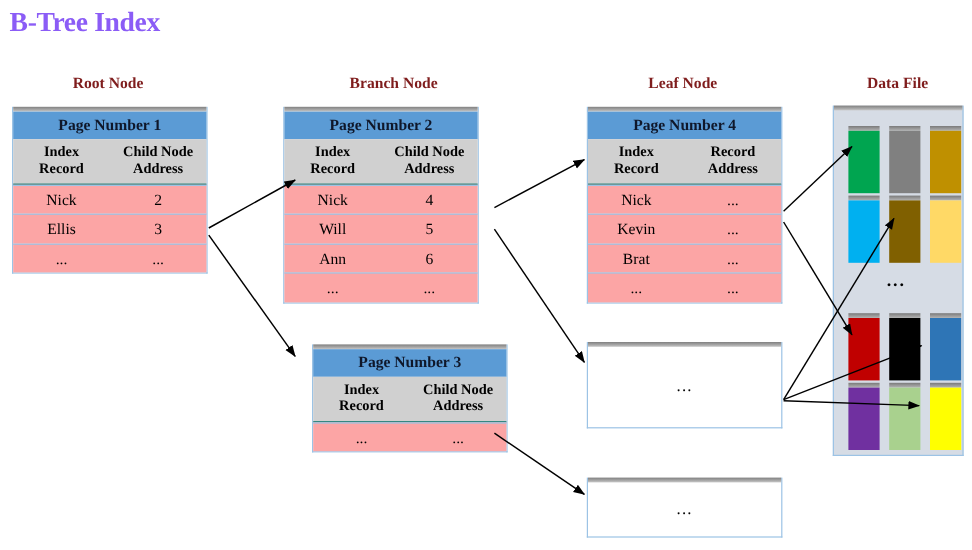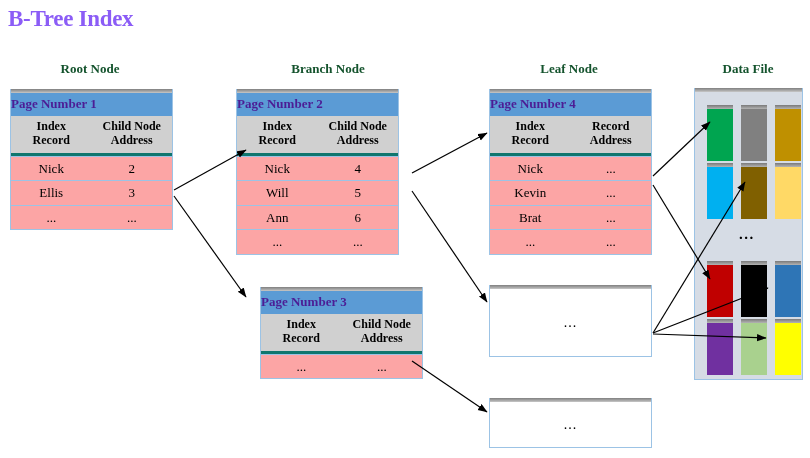--- a/index.html
+++ b/index.html
@@ -25,50 +25,50 @@
     color: #8b5cf6;
     letter-spacing: -0.3px;
     white-space: nowrap;
   }
 
   
   .col-caption {
     position: absolute;
     font-size: 13px;
     font-weight: bold;
-    color: #14532d;
+    color: #7f1d1d;
     text-align: center;
     white-space: nowrap;
   }
 
   
   .node {
     position: absolute;
     background: #ffffff;
     border: 1px solid #9CC3E5;
     border-top: none;
     box-sizing: border-box;
   }
   .node .shadowbar {
     height: 4px;
     background: linear-gradient(to bottom, #808080 0%, #a8a8a8 60%, #c8c8c8 100%);
   }
   .node-title {
     background: #5B9BD5;
-    color: #4c1d95;
+    color: #0f172a;
     font-size: 13px;
     font-weight: bold;
-    text-align: left;
+    text-align: center;
     padding: 4px 0 4px 0;
     line-height: 1.15;
   }
   .node-subhead {
     display: flex;
     background: #D0D0D0;
-    border-bottom: 3px solid #0f766e;
+    border-bottom: 1px solid #0f766e;
   }
   .node-subhead > div {
     flex: 1 1 50%;
     text-align: center;
     font-size: 12px;
     font-weight: bold;
     line-height: 1.15;
     padding: 4px 2px 5px 2px;
     box-sizing: border-box;
   }

